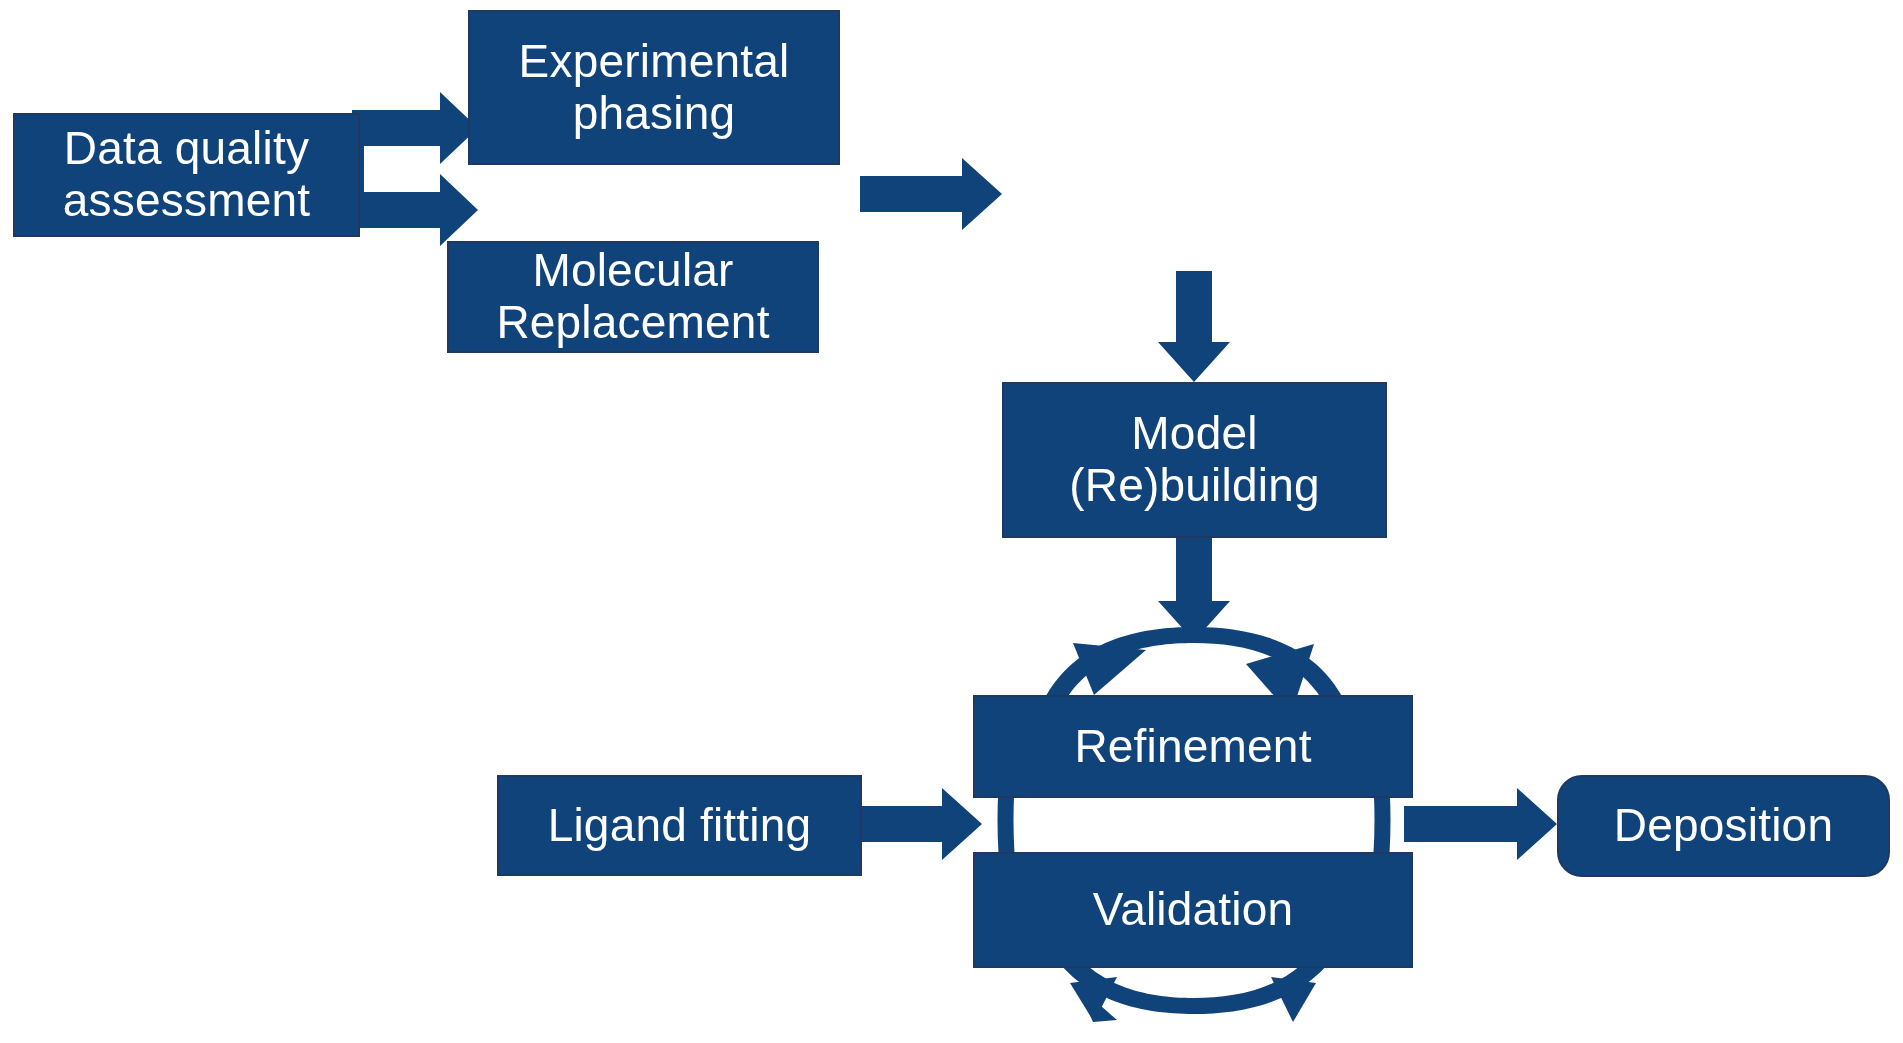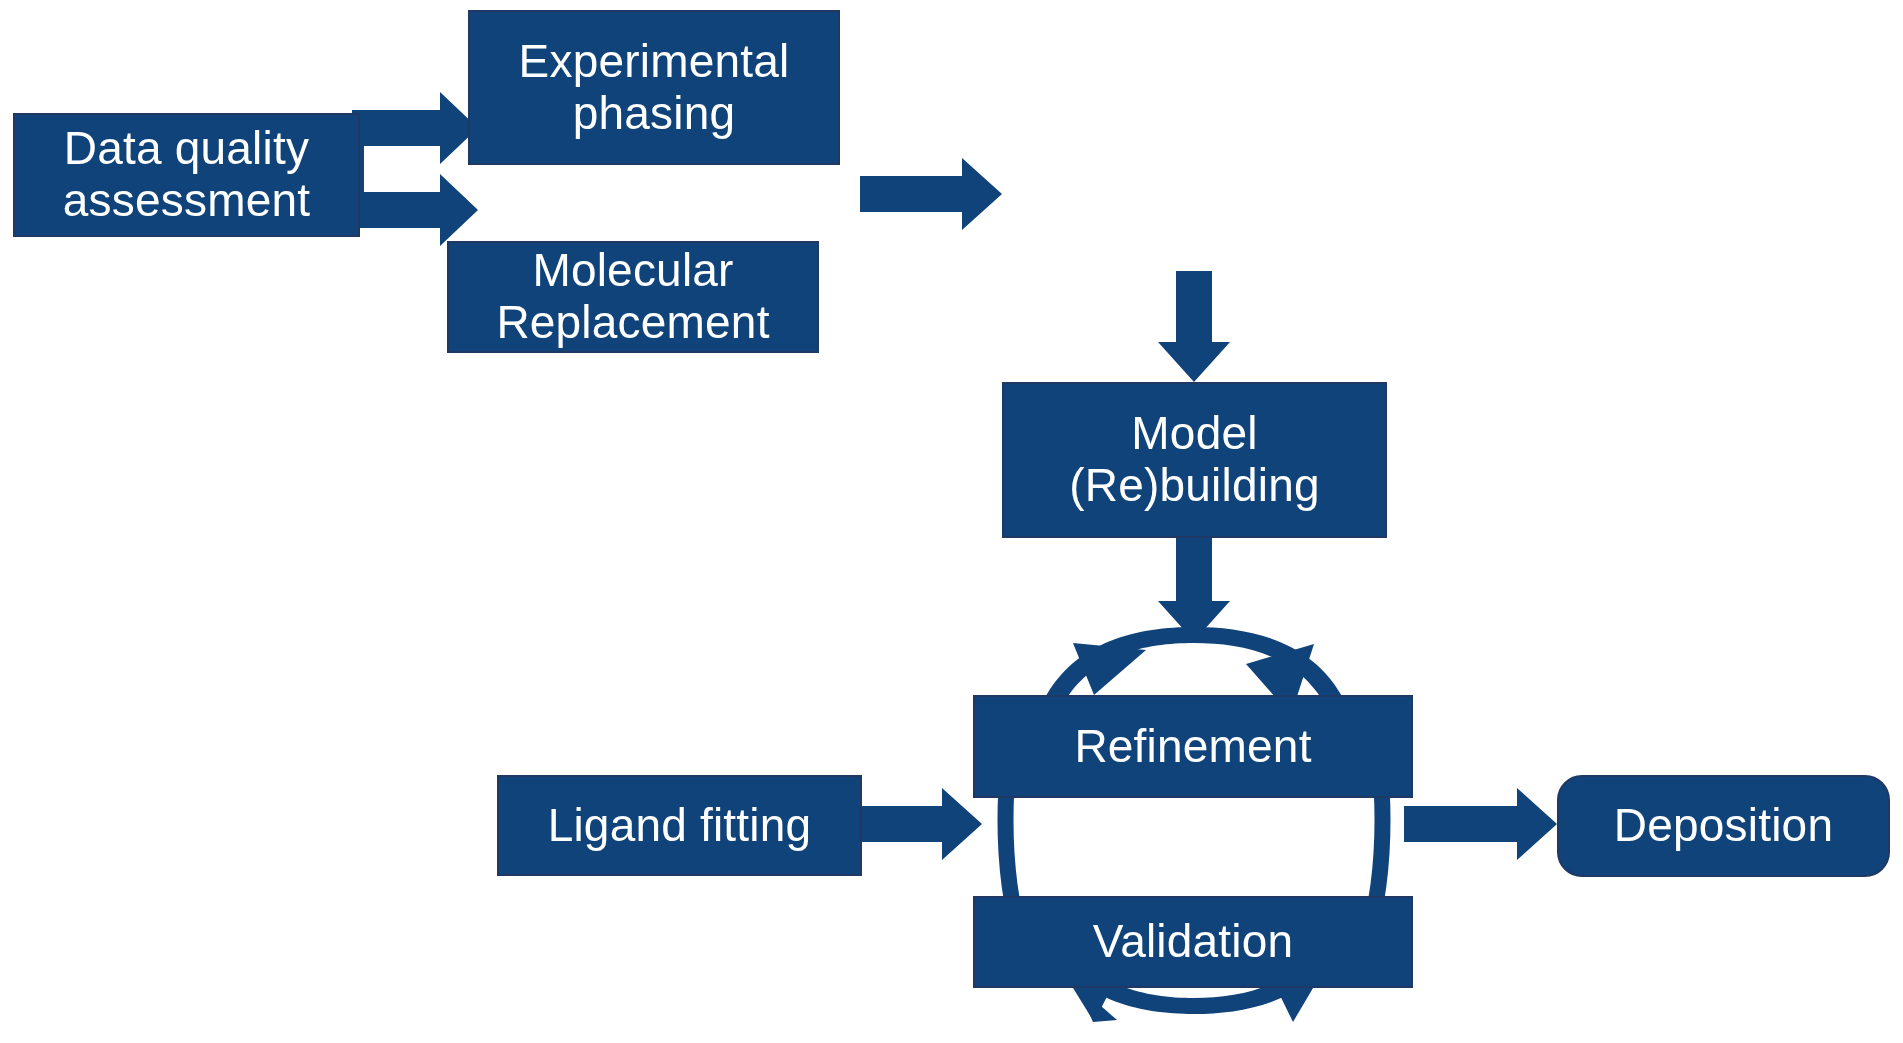--- a/index.html
+++ b/index.html
@@ -133,21 +133,21 @@
 
   <div class="node" style="left:1002px; top:382px; width:385px; height:156px; font-size:46px;">
     <span>Model
 (Re)building</span>
   </div>
 
   <div class="node" style="left:973px; top:695px; width:440px; height:103px; font-size:46px;">
     <span>Refinement</span>
   </div>
 
-  <div class="node" style="left:973px; top:852px; width:440px; height:92px; font-size:46px;margin-top:44px;">
+  <div class="node" style="left:973px; top:852px; width:440px; height:116px; font-size:46px;">
     <span>Validation</span>
   </div>
 
   <div class="node" style="left:473px; top:775px; width:365px; height:101px; font-size:46px;margin-left:24px;">
     <span>Ligand fitting</span>
   </div>
 
   <div class="node" style="left:1557px; top:775px; width:333px; height:102px; font-size:46px;border-radius:25px;">
     <span>Deposition</span>
   </div>

